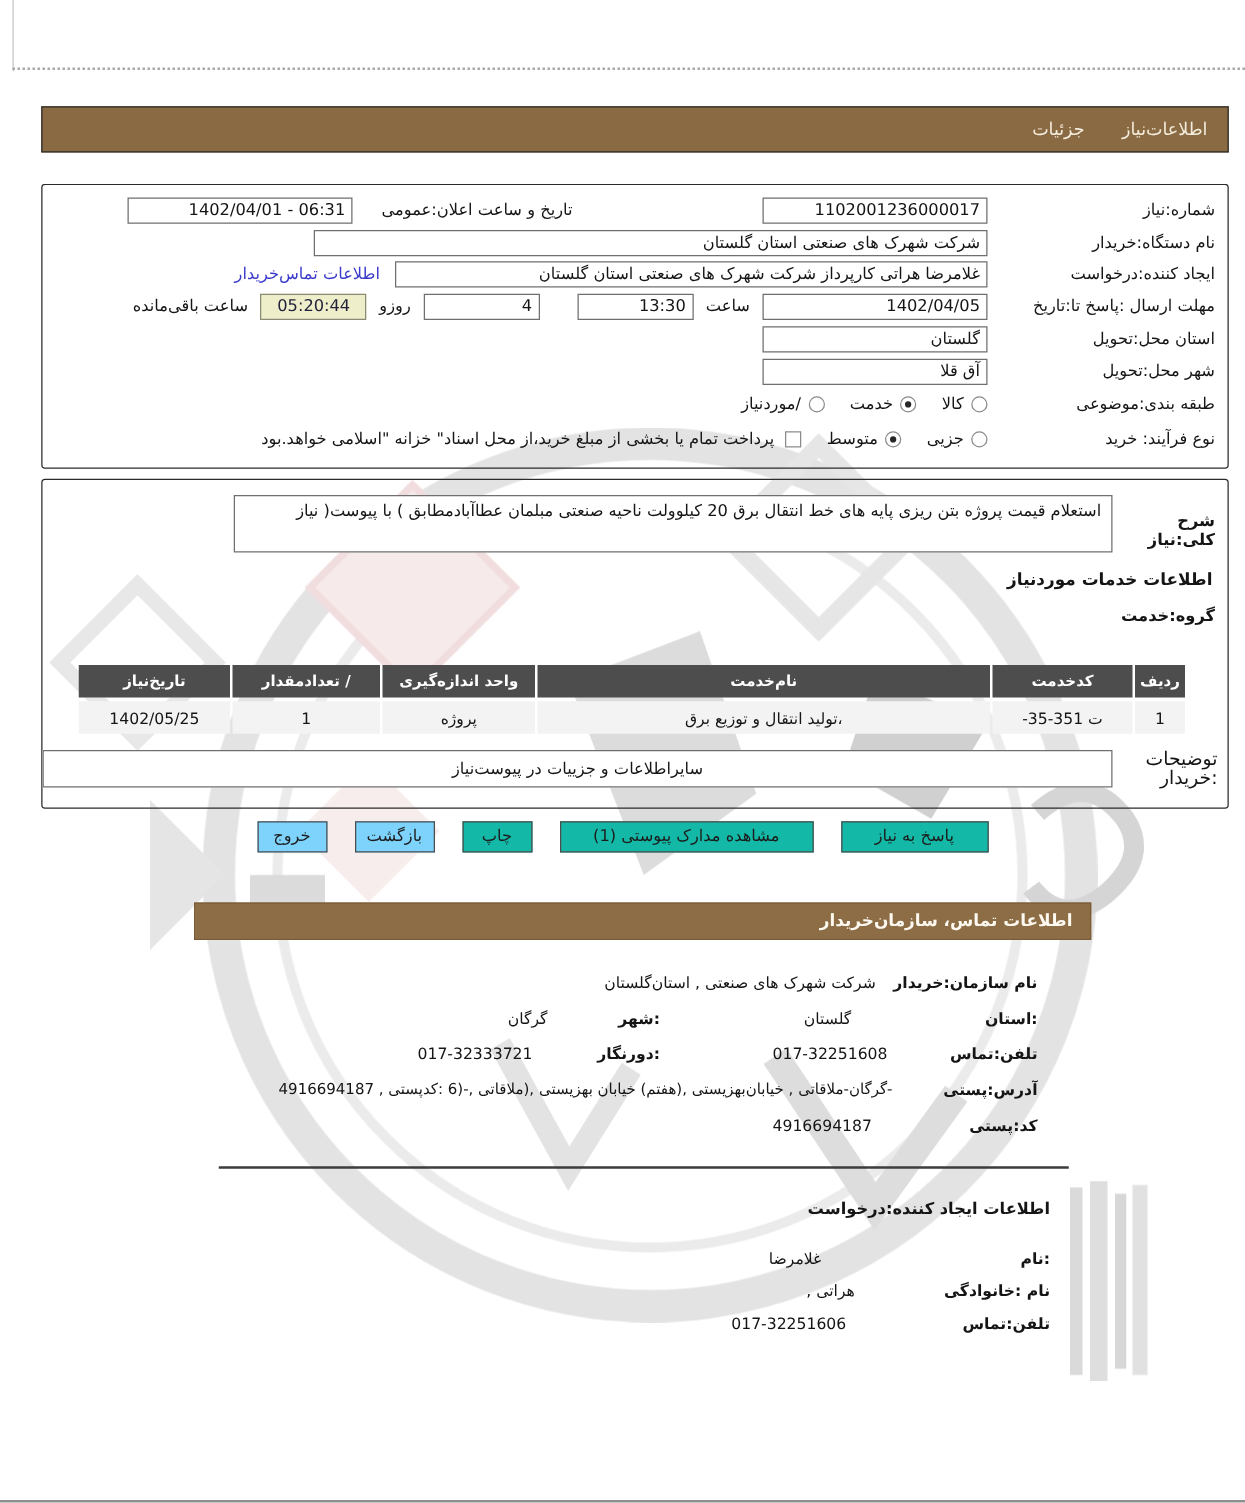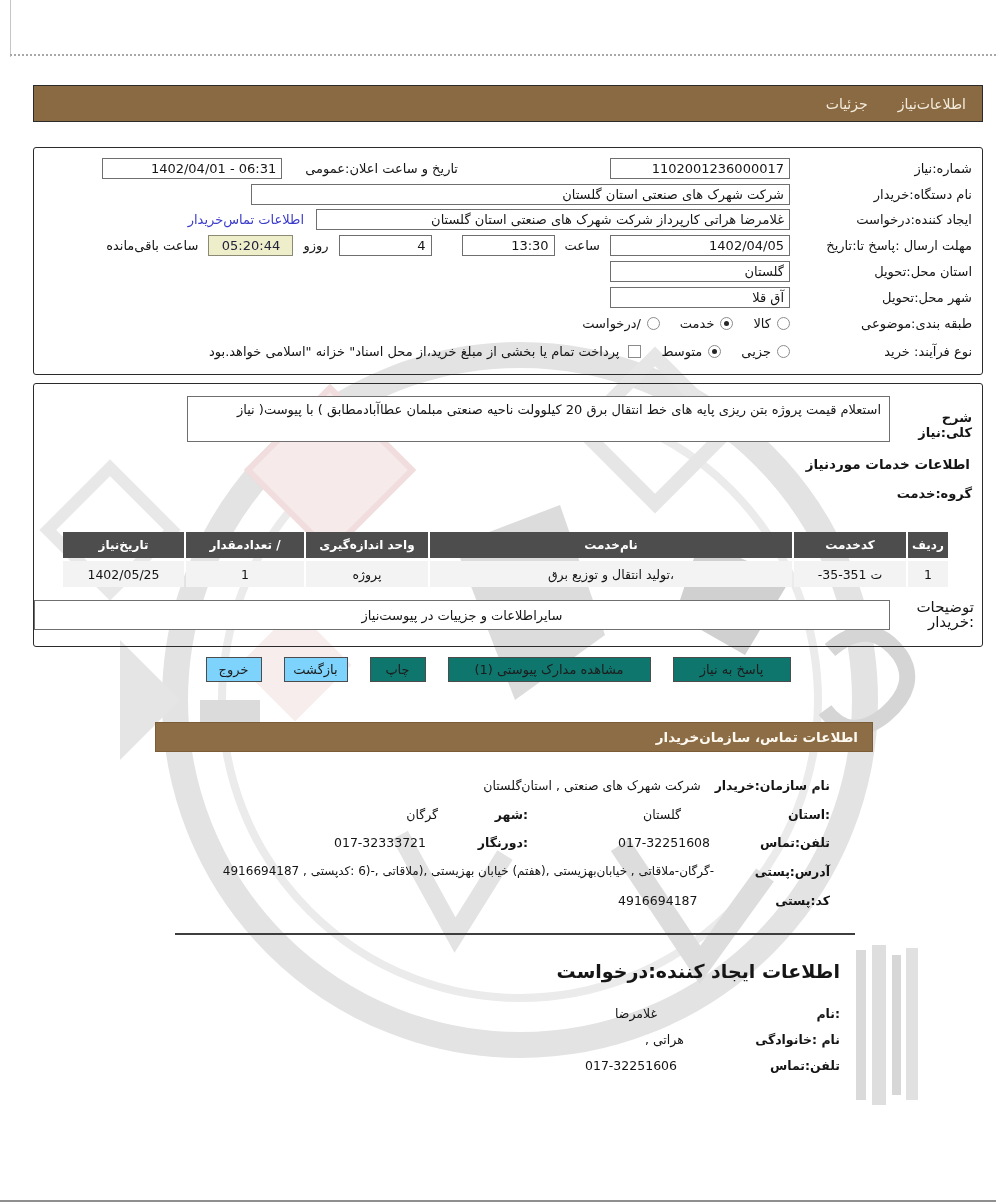--- a/index.html
+++ b/index.html
@@ -85,34 +85,34 @@
 
   .noteslbl { width:92px; padding-right:8px; font-weight:normal; line-height:15px; flex:none; font-size:15px; }
   .notesbox { width:856px; height:30px; border:1px solid #6f6f6f; background:#fff; display:flex; align-items:center; justify-content:center; }
 
   
   .btnrow { left:0; top:657px; width:996px; display:flex; justify-content:center; align-items:center; gap:22px; }
   .btn {
     height:25px; border:1px solid #4c4c4c; font-family:"DejaVu Sans", sans-serif;
     font-size:13px; color:#1c1c1c; cursor:pointer; padding:0 6px; white-space:nowrap;
   }
-  .green { background:#0f766e; }
+  .green { background:#14b8a6; }
   .pink  { background:#7dd3fc; }
   .bw115{width:118px} .bw200{width:203px} .bw56{width:56px} .bw64{width:64px}
 
   
   .section { left:155px; width:718px; direction:rtl; font-size:12.5px; }
   .contact { top:752px; height:180px; padding:0 43px 0 0; }
   .creator { top:950px; height:130px; padding:0 33px 0 0; }
   .srow { display:flex; align-items:center; }
   .sl { font-weight:bold; white-space:nowrap; flex:none; }
   .sv { white-space:nowrap; }
   .ltrv { direction:ltr; unicode-bidi:isolate; }
   .hr2 { position:absolute; left:175px; top:933px; width:680px; height:0; border-top:2px solid #3d3d3d; z-index:1; }
-  .sec-header { font-weight:bold; font-size:19px; }
+  .sec-header { font-weight:bold; font-size:13px; }
 </style>
 </head>
 <body>
 
 <svg class="wm" width="996" height="1202" viewBox="0 0 996 1202">
   <g opacity="0.55">
     <circle cx="520" cy="700" r="345" fill="none" stroke="#cccccc" stroke-width="26"></circle>
     <circle cx="520" cy="700" r="298" fill="none" stroke="#dadada" stroke-width="8"></circle>
     <rect x="-52" y="-52" width="104" height="104" transform="translate(655,430) rotate(45)" fill="none" stroke="#d2d2d2" stroke-width="14"></rect>
     <rect x="-44" y="-44" width="88" height="88" transform="translate(110,530) rotate(45)" fill="none" stroke="#d6d6d6" stroke-width="12"></rect>
@@ -182,21 +182,21 @@
     <span class="inp w180">آق قلا</span>
   </div>
 
   <div class="prow" style="top:168px">
     <span class="lbl">طبقه بندی:موضوعی</span>
     <span class="radio"></span>
     <span class="optlbl opt">کالا</span>
     <span class="radio on"></span>
     <span class="optlbl opt">خدمت</span>
     <span class="radio"></span>
-    <span class="optlbl">/درخواست</span>
+    <span class="optlbl">/موردنیاز</span>
   </div>
 
   <div class="prow" style="top:196px">
     <span class="lbl">نوع فرآیند: خرید</span>
     <span class="radio"></span>
     <span class="optlbl opt">جزیی</span>
     <span class="radio on"></span>
     <span class="optlbl opt">متوسط</span>
     <span class="chk"></span>
     <span class="optlbl">پرداخت تمام یا بخشی از مبلغ خرید،از محل اسناد" خزانه "اسلامی خواهد.بود</span>

